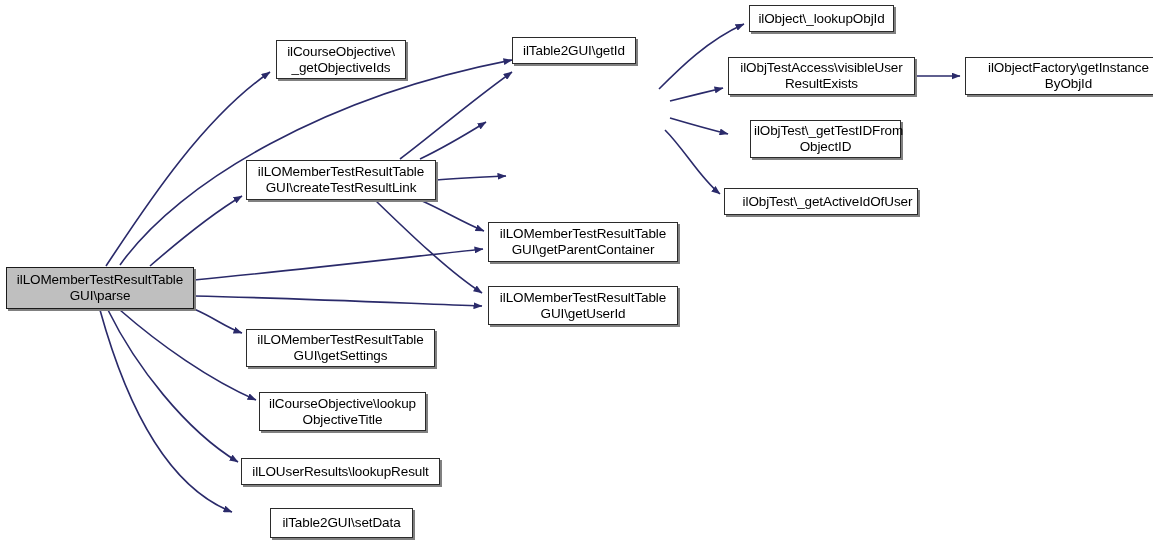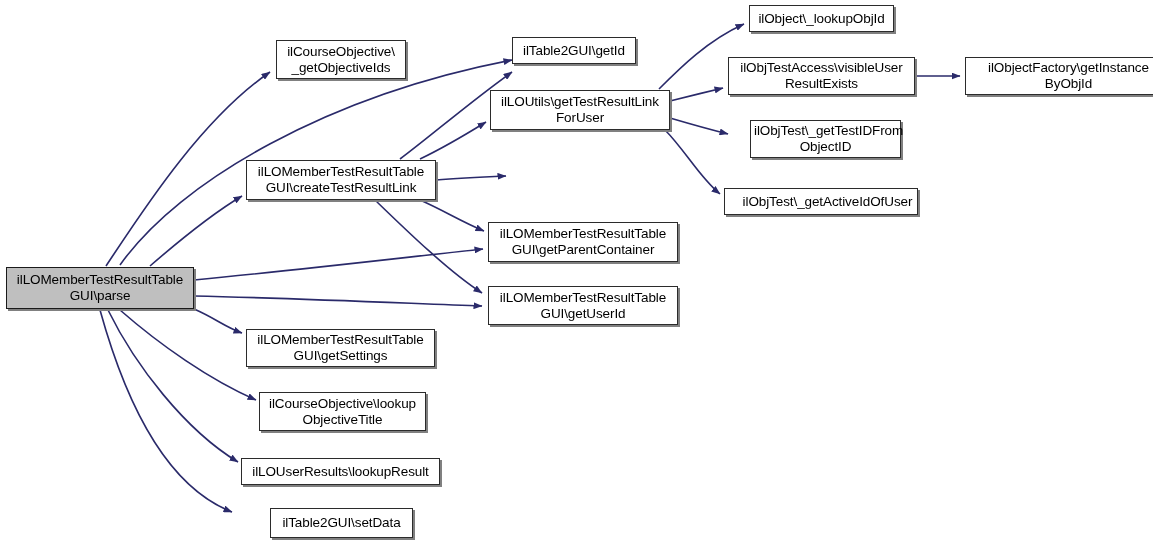--- a/index.html
+++ b/index.html
@@ -91,22 +91,20 @@
   </svg>
 
   <div id="node-layer">
       <div class="node root" style="left: 6px; top: 267px; width: 188px; height: 42px;"><span class="node-label">ilLOMemberTestResultTable
 GUI\parse</span></div>
       <div class="node" style="left: 276px; top: 40px; width: 130px; height: 39px;"><span class="node-label">ilCourseObjective\
 _getObjectiveIds</span></div>
       <div class="node" style="left: 246px; top: 160px; width: 190px; height: 40px;"><span class="node-label">ilLOMemberTestResultTable
 GUI\createTestResultLink</span></div>
       <div class="node" style="left: 492px; top: 37px; width: 124px; height: 27px; margin-left: 20px;"><span class="node-label">ilTable2GUI\getId</span></div>
-      <div class="node" style="left: 490px; top: 90px; width: 180px; height: 40px;"><span class="node-label">ilLOUtils\getTestResultLink
-ForUser</span></div>
       <div class="node" style="left: 488px; top: 222px; width: 190px; height: 40px;"><span class="node-label">ilLOMemberTestResultTable
 GUI\getParentContainer</span></div>
       <div class="node" style="left: 488px; top: 286px; width: 190px; height: 39px;"><span class="node-label">ilLOMemberTestResultTable
 GUI\getUserId</span></div>
       <div class="node" style="left: 246px; top: 329px; width: 189px; height: 38px;"><span class="node-label">ilLOMemberTestResultTable
 GUI\getSettings</span></div>
       <div class="node" style="left: 259px; top: 392px; width: 167px; height: 39px;"><span class="node-label">ilCourseObjective\lookup
 ObjectiveTitle</span></div>
       <div class="node" style="left: 241px; top: 458px; width: 199px; height: 27px;"><span class="node-label">ilLOUserResults\lookupResult</span></div>
       <div class="node" style="left: 270px; top: 508px; width: 143px; height: 30px;"><span class="node-label">ilTable2GUI\setData</span></div>

